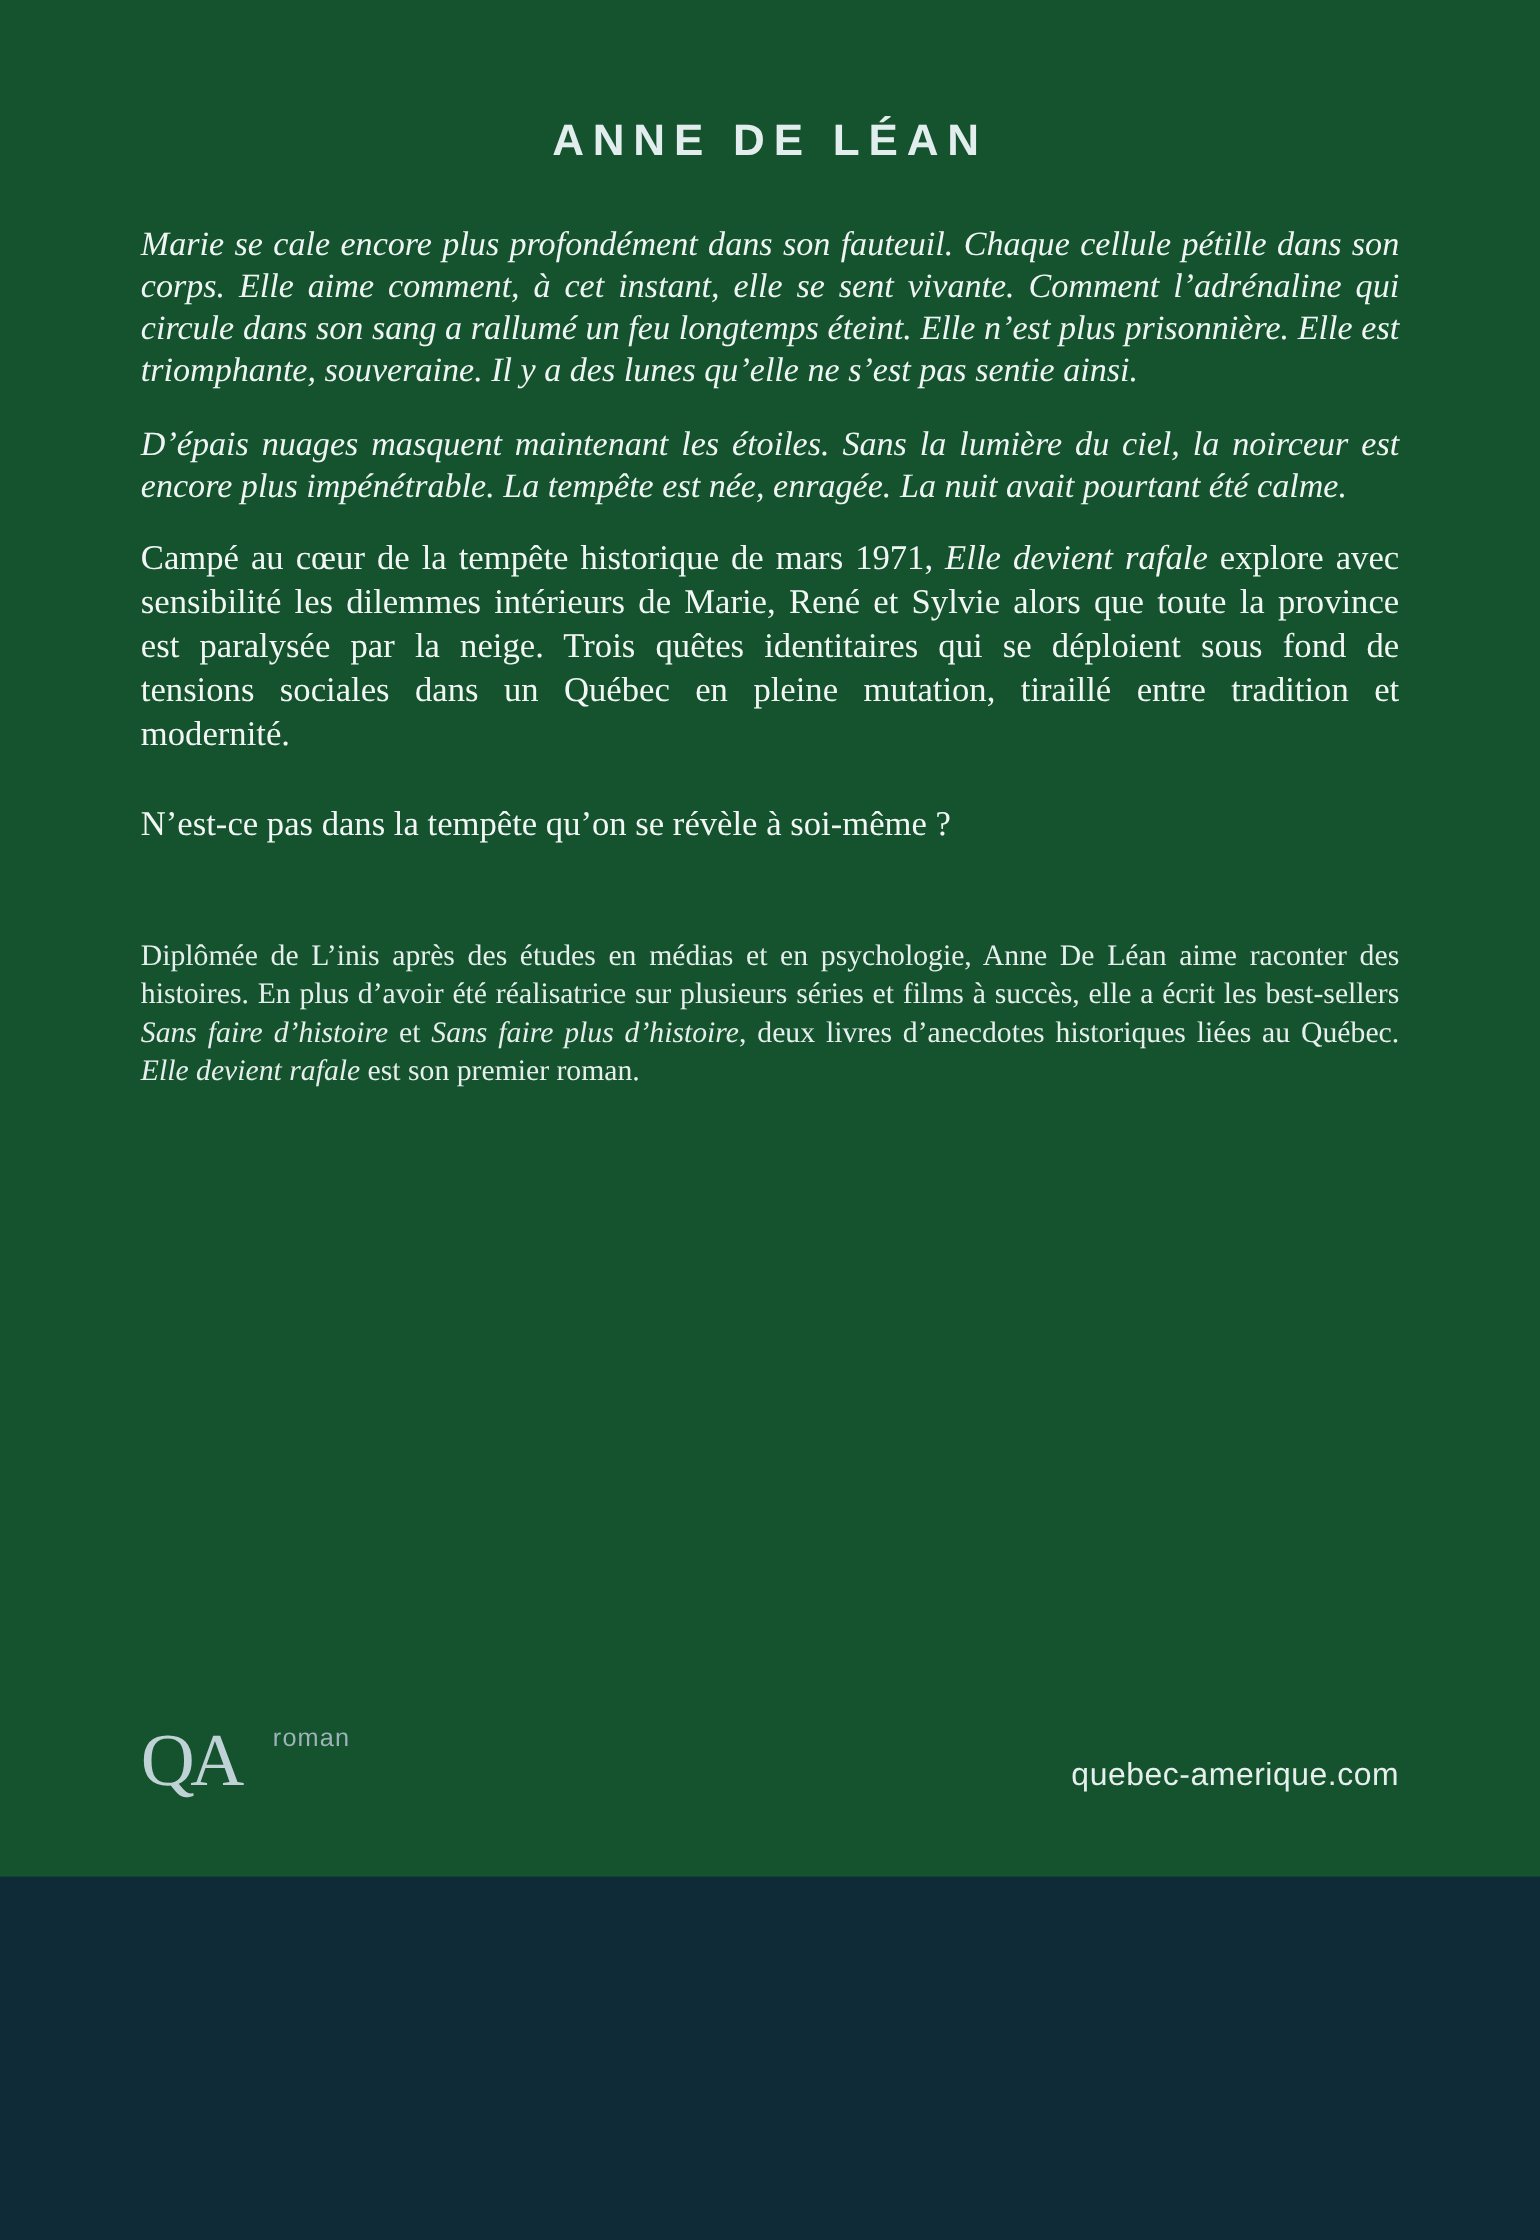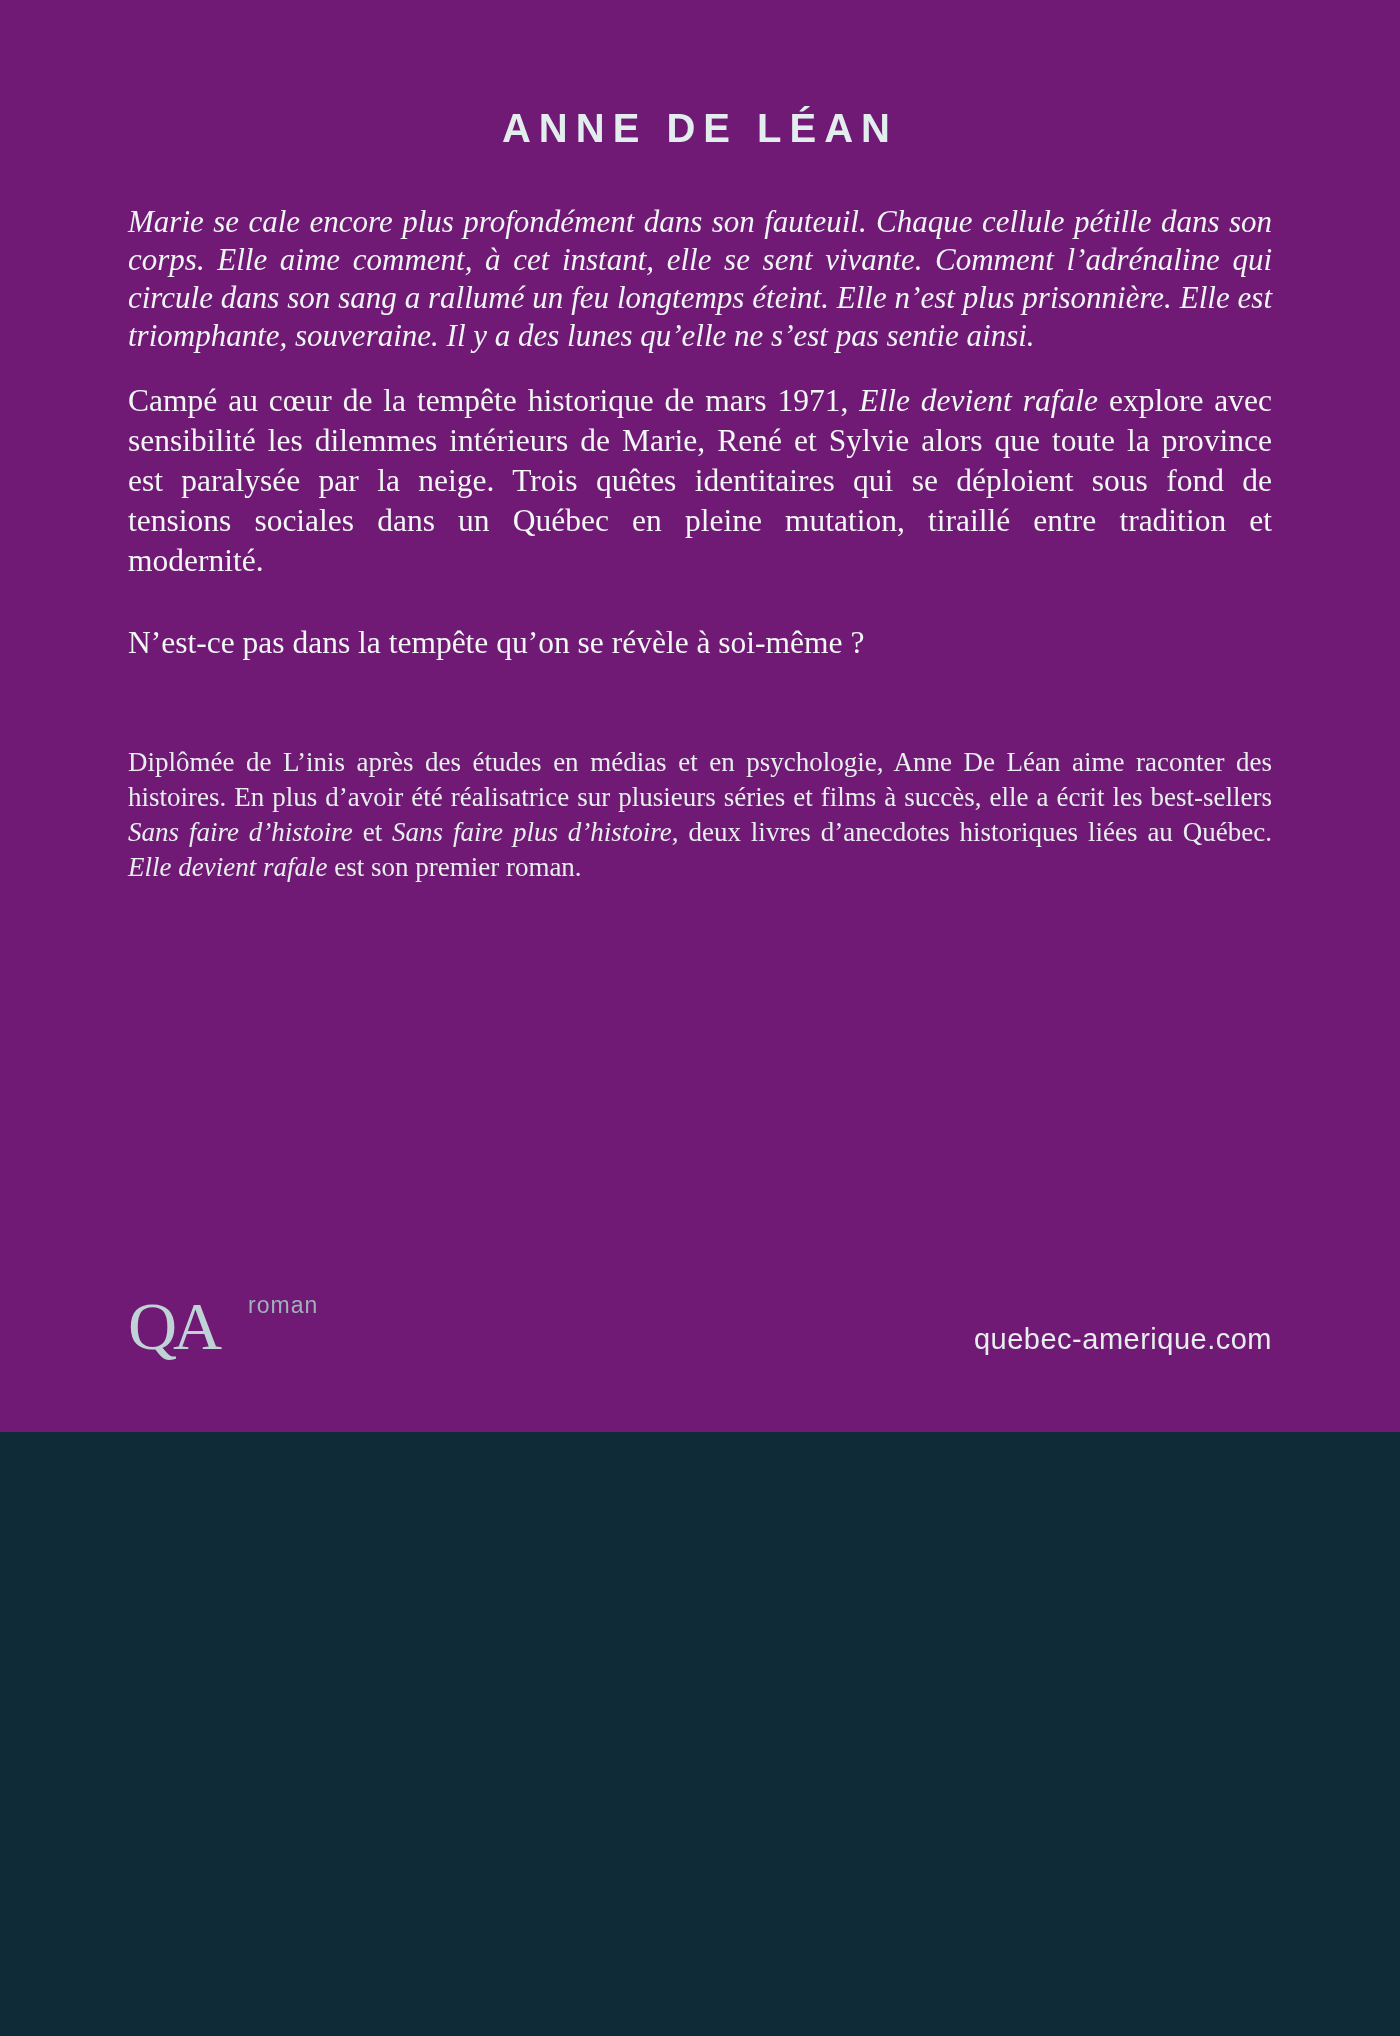--- a/index.html
+++ b/index.html
@@ -12,22 +12,22 @@
   body {
     background: #0e2b37;
     font-family: "Liberation Serif", "DejaVu Serif", serif;
     color: #eef4f3;
     overflow: hidden;
   }
 
   .page {
     position: relative;
     width: 1400px;
-    height: 1432px;
-    background: #701a75;
+    height: 1706px;
+    background: #14532d;
     padding: 0 128px;
   }
 
   .author {
     padding-top: 106px;
     text-align: center;
     font-family: "Liberation Sans", "DejaVu Sans", sans-serif;
     font-weight: bold;
     font-size: 40px;
     letter-spacing: 8px;
@@ -126,20 +126,21 @@
 
 <div class="page">
 
   <div class="author">ANNE DE LÉAN</div>
 
 
   <div class="body-copy">
 
     <p class="excerpt">Marie se cale encore plus profondément dans son fauteuil. Chaque cellule pétille dans son corps. Elle aime comment, à cet instant, elle se sent vivante. Comment l’adrénaline qui circule dans son sang a rallumé un feu longtemps éteint. Elle n’est plus prisonnière. Elle est triomphante, souveraine. Il y a des lunes qu’elle ne s’est pas sentie ainsi.</p>
 
+    <p class="excerpt">D’épais nuages masquent maintenant les étoiles. Sans la lumière du ciel, la noirceur est encore plus impénétrable. La tempête est née, enragée. La nuit avait pourtant été calme.</p>
 
     <p class="synopsis"><span>Campé au cœur de la tempête historique de mars 1971, </span><span style="font-style: italic;">Elle devient rafale</span><span> explore avec sensibilité les dilemmes intérieurs de Marie, René et Sylvie alors que toute la province est paralysée par la neige. Trois quêtes identitaires qui se déploient sous fond de tensions sociales dans un Québec en pleine mutation, tiraillé entre tradition et modernité.</span></p>
 
     <p class="question">N’est-ce pas dans la tempête qu’on se révèle à soi-même ?</p>
 
     <p class="bio"><span>Diplômée de L’inis après des études en médias et en psychologie, Anne De Léan aime raconter des histoires. En plus d’avoir été réalisatrice sur plusieurs séries et films à succès, elle a écrit les best-sellers </span><span style="font-style: italic;">Sans faire d’histoire</span><span> et </span><span style="font-style: italic;">Sans faire plus d’histoire</span><span>, deux livres d’anecdotes historiques liées au Québec. </span><span style="font-style: italic;">Elle devient rafale</span><span> est son premier roman.</span></p>
 
   </div>
 
   <div class="footer">

